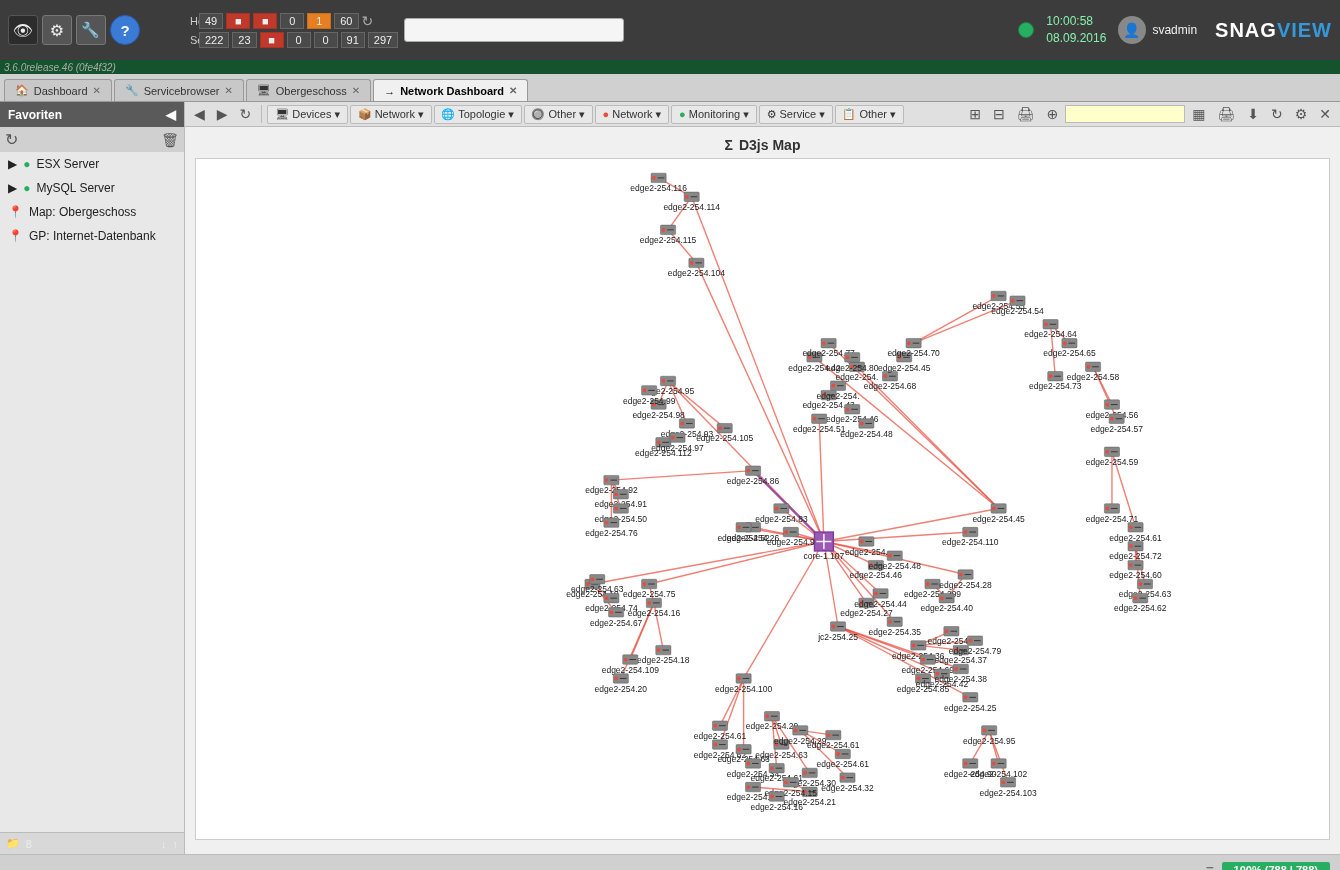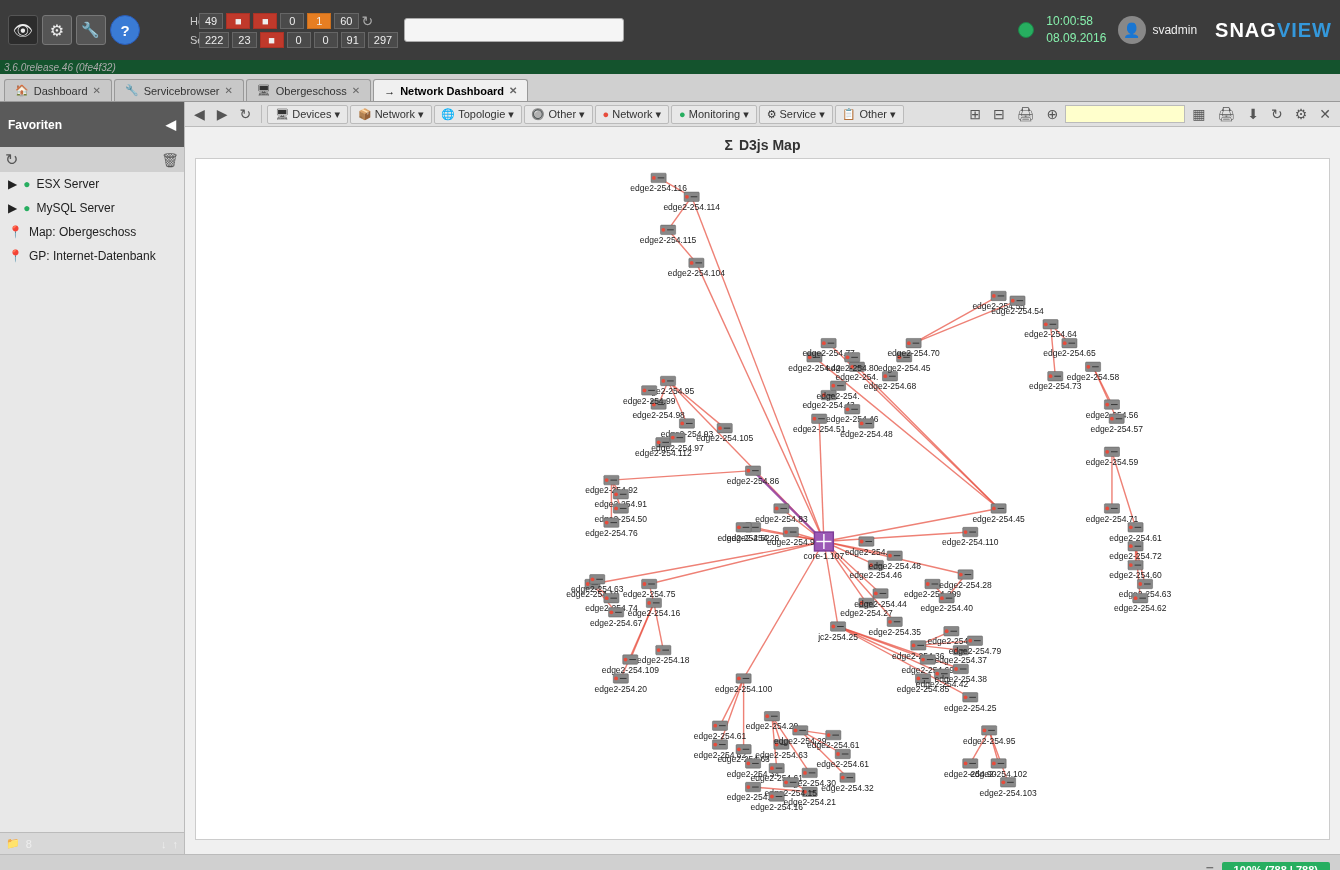--- a/index.html
+++ b/index.html
@@ -145,21 +145,21 @@
     #sidebar {
       width: 185px;
       background: #e8e8e8;
       border-right: 1px solid #bbb;
       display: flex;
       flex-direction: column;
     }
     #sidebar-header {
       background: #5a5a5a;
       color: #fff;
-      padding: 15px 8px;
+      padding: 5px 8px;
       display: flex;
       align-items: center;
       justify-content: space-between;
       font-size: 12px;
       font-weight: bold;
     }
     .sidebar-header-icons {
       display: flex;
       gap: 4px;
     }

